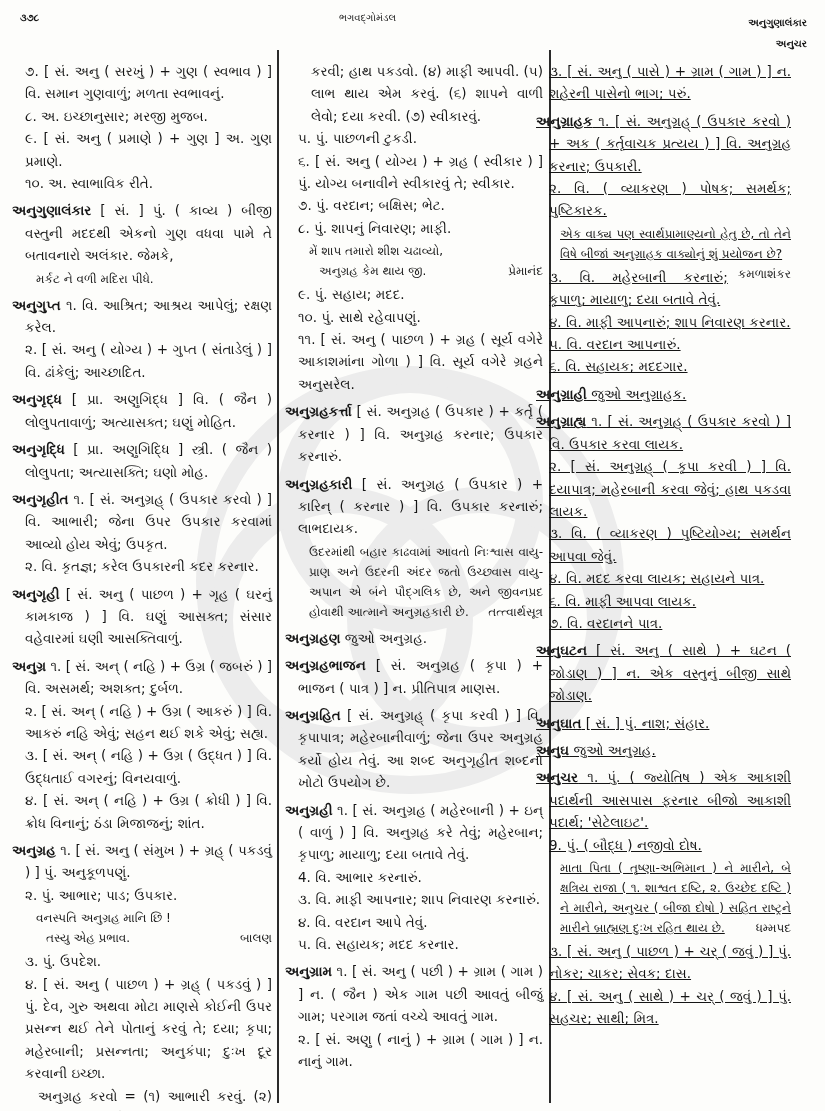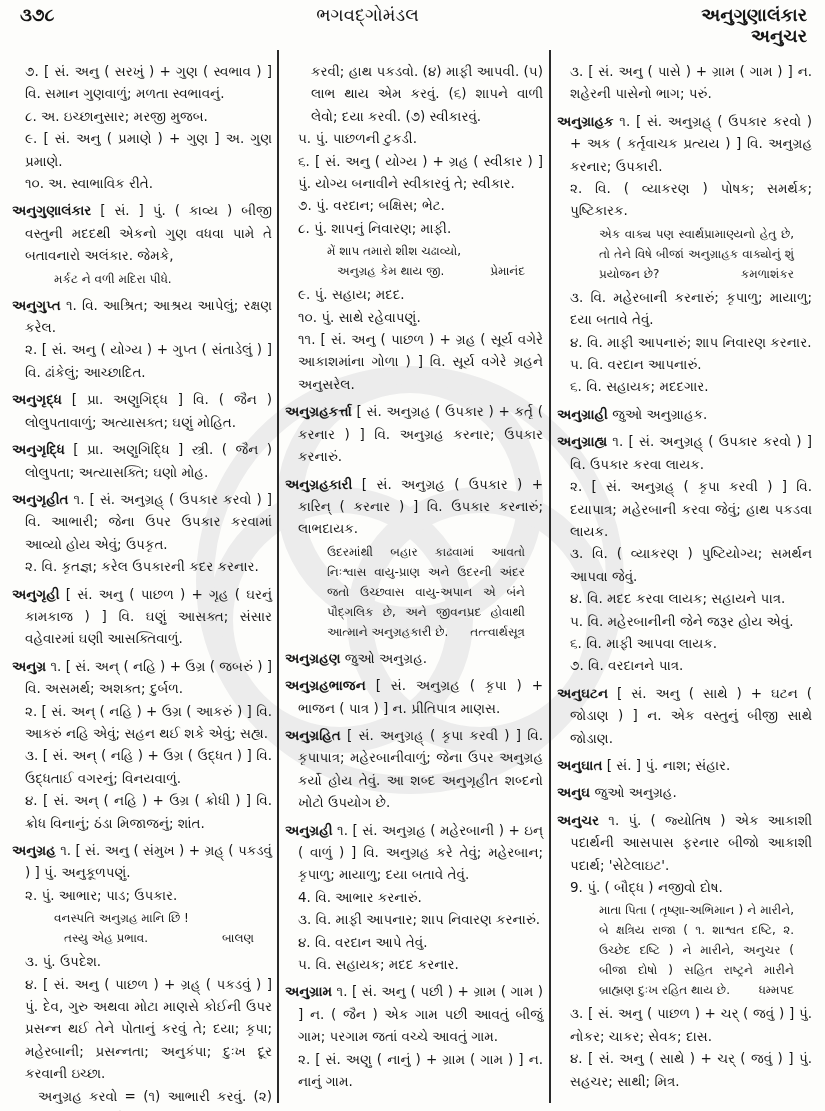--- a/index.html
+++ b/index.html
@@ -2,38 +2,38 @@
 <html><head>
 <meta charset="utf-8">
 <style>
   html, body { margin: 0; padding: 0; }
   body {
     width: 825px; height: 1111px; overflow: hidden; position: relative;
     background: #fdfdfb; color: #151515;
     font-family: "DejaVu Sans", "Liberation Sans", sans-serif;
   }
   .watermark { position: absolute; left: 170px; top: 330px; width: 480px; height: 480px; z-index: 0; }
-  .hdr { position: absolute; top: 4px; font-weight: bold; font-size: 18px; z-index: 1; }
+  .hdr { position: absolute; top: 12px; font-weight: bold; font-size: 10px; z-index: 1; }
   .hdr.page { left: 20px; }
   .hdr.title { left: 0; width: 735px; text-align: center; font-weight: normal; }
   .hdr.guide { right: 18px; text-align: right; line-height: 21px; }
   .rule { position: absolute; width: 2px; background: #2a2a2a; top: 50px; bottom: 8px; z-index: 1; }
   .col {
     position: absolute; top: 60px; font-size: 13.5px; line-height: 22.4px;
     z-index: 1; text-align: justify;
   }
   .col1 { left: 12px; width: 260px; }
   .col2 { left: 285px; width: 258px; }
-  .col3 { left: 557px; width: 255px; }
+  .col3 { left: 536px; width: 255px; text-decoration: underline; }
   .blk { margin: 0; }
   .entry { padding-left: 13px; text-indent: -13px; margin-top: 5px; }
   .entry .hw { font-weight: bold; }
   .sense { padding-left: 13px; }
   .phrase { padding-left: 26px; }
-  .quote { padding-left: 24px; font-size: 12px; line-height: 20px; margin: 2px 18px; }
+  .quote { padding-left: 24px; font-size: 12px; line-height: 20px; margin: 2px 0; }
   .quote .src { float: right; padding-left: 10px; }
   .quote .qline { display: block; }
   .quote .qline.indent { padding-left: 10px; }
 </style>
 </head>
 <body>
 
 <svg class="watermark" viewBox="0 0 480 480">
   <g fill="none" stroke="#ececec" stroke-width="26">
     <circle cx="240" cy="170" r="120"></circle>
@@ -117,21 +117,20 @@
     <div class="blk quote"><span>એક વાક્ય પણ સ્વાર્થપ્રામાણ્યનો હેતુ છે, તો તેને વિષે બીજાં અનુગ્રાહક વાક્યોનું શું પ્રયોજન છે?</span><span class="src">કમળાશંકર</span></div>
     <div class="blk sense"><span class="def">૩. વિ. મહેરબાની કરનારું; કૃપાળુ; માયાળુ; દયા બતાવે તેવું.</span></div>
     <div class="blk sense"><span class="def">૪. વિ. માફી આપનારું; શાપ નિવારણ કરનાર.</span></div>
     <div class="blk sense"><span class="def">૫. વિ. વરદાન આપનારું.</span></div>
     <div class="blk sense"><span class="def">૬. વિ. સહાયક; મદદગાર.</span></div>
     <div class="blk entry"><span class="hw">અનુગ્રાહી</span><span class="def"> જુઓ અનુગ્રાહક.</span></div>
     <div class="blk entry"><span class="hw">અનુગ્રાહ્ય</span><span class="def"> ૧. [ સં. અનુગ્રહ્ ( ઉપકાર કરવો ) ] વિ. ઉપકાર કરવા લાયક.</span></div>
     <div class="blk sense"><span class="def">૨. [ સં. અનુગ્રહ્ ( કૃપા કરવી ) ] વિ. દયાપાત્ર; મહેરબાની કરવા જેવું; હાથ પકડવા લાયક.</span></div>
     <div class="blk sense"><span class="def">૩. વિ. ( વ્યાકરણ ) પુષ્ટિયોગ્ય; સમર્થન આપવા જેવું.</span></div>
     <div class="blk sense"><span class="def">૪. વિ. મદદ કરવા લાયક; સહાયને પાત્ર.</span></div>
-    <div class="blk sense"><span class="def">૫. વિ. મહેરબાનીની જેને જરૂર હોય એવું.</span></div>
     <div class="blk sense"><span class="def">૬. વિ. માફી આપવા લાયક.</span></div>
     <div class="blk sense"><span class="def">૭. વિ. વરદાનને પાત્ર.</span></div>
     <div class="blk entry"><span class="hw">અનુઘટન</span><span class="def"> [ સં. અનુ ( સાથે ) + ઘટન ( જોડાણ ) ] ન. એક વસ્તુનું બીજી સાથે જોડાણ.</span></div>
     <div class="blk entry"><span class="hw">અનુઘાત</span><span class="def"> [ સં. ] પું. નાશ; સંહાર.</span></div>
     <div class="blk entry"><span class="hw">અનુઘ</span><span class="def"> જુઓ અનુગ્રહ.</span></div>
     <div class="blk entry"><span class="hw">અનુચર</span><span class="def"> ૧. પું. ( જ્યોતિષ ) એક આકાશી પદાર્થની આસપાસ ફરનાર બીજો આકાશી પદાર્થ; 'સેટેલાઇટ'.</span></div>
     <div class="blk sense"><span class="def">9. પું. ( બૌદ્ધ ) નજીવો દોષ.</span></div>
     <div class="blk quote"><span>માતા પિતા ( તૃષ્ણા-અભિમાન ) ને મારીને, બે ક્ષત્રિય રાજા ( ૧. શાશ્વત દષ્ટિ, ૨. ઉચ્છેદ દષ્ટિ ) ને મારીને, અનુચર ( બીજા દોષો ) સહિત રાષ્ટ્રને મારીને બ્રાહ્મણ દુઃખ રહિત થાય છે.</span><span class="src">ધમ્મપદ</span></div>
     <div class="blk sense"><span class="def">૩. [ સં. અનુ ( પાછળ ) + ચર્ ( જવું ) ] પું. નોકર; ચાકર; સેવક; દાસ.</span></div>
     <div class="blk sense"><span class="def">૪. [ સં. અનુ ( સાથે ) + ચર્ ( જવું ) ] પું. સહચર; સાથી; મિત્ર.</span></div>

